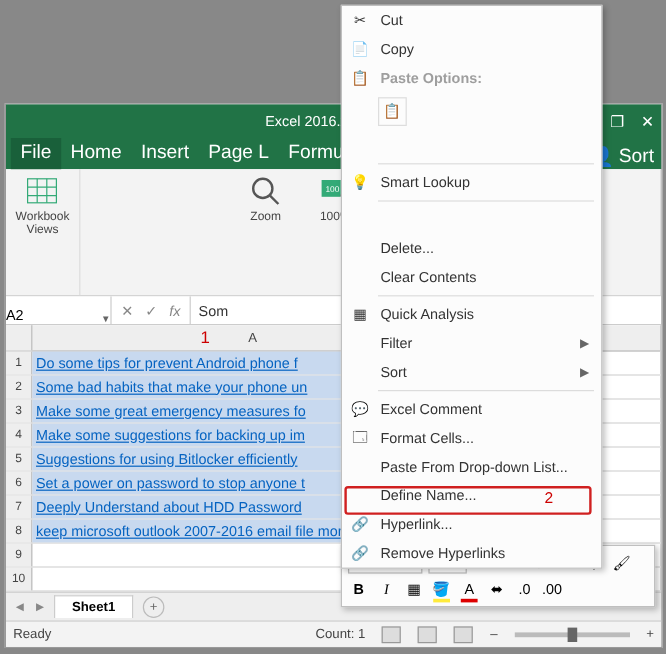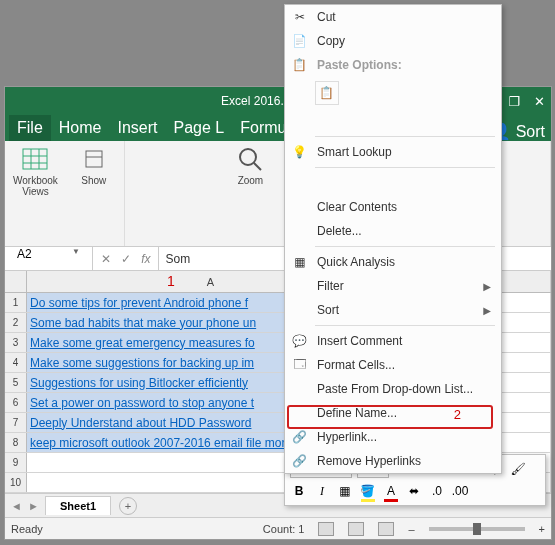--- a/index.html
+++ b/index.html
@@ -19,21 +19,21 @@
 
   .ribbon-body { height: 106px; background: #f3f3f3; border-bottom: 1px solid #ccc; display: flex; }
   .rib-group { border-right: 1px solid #ddd; padding: 4px 8px 2px 8px; display: flex; flex-direction: column; align-items: center; justify-content: space-between; font-size: 10px; color: #444; }
   .rib-big { display: flex; gap: 14px; }
   .rib-btn { display: flex; flex-direction: column; align-items: center; gap: 2px; font-size: 10px; color: #444; cursor: pointer; min-width: 44px; }
   .rib-icon { width: 28px; height: 28px; display: flex; align-items: center; justify-content: center; }
   .rib-label { text-align: center; line-height: 1.1; }
   .group-label { font-size: 10px; color: #666; text-align: center; padding-top: 2px; }
 
   .namebox-row { height: 24px; background: #fff; border-bottom: 1px solid #ccc; display: flex; align-items: stretch; font-size: 12px; }
-  .namebox { width: 88px; border-right: 1px solid #ccc; display: flex; align-items: flex-start; padding: 0 12px; }
+  .namebox { width: 88px; border-right: 1px solid #ccc; display: flex; align-items: flex-end; padding: 0 0; }
   .fx-btns { display: flex; align-items: center; gap: 10px; padding: 0 8px; color: #888; border-right: 1px solid #ccc; }
   .formula { flex: 1; display: flex; align-items: center; padding: 0 6px; color: #333; overflow: hidden; }
 
   .grid-area { position: relative; background: #fff; }
   .col-headers { display: flex; height: 22px; background: #eee; border-bottom: 1px solid #bbb; font-size: 11px; color: #444; }
   .row-h { width: 22px; border-right: 1px solid #bbb; display: flex; align-items: center; justify-content: center; background: #eee; }
   .col-h { border-right: 1px solid #ccc; display: flex; align-items: center; justify-content: center; cursor: pointer; }
   .col-A { width: 368px; position: relative; }
   .col-B { flex: 1; }
   .callout1 { position: absolute; color: #c00; font-size: 14px; font-weight: 400; left: 140px; top: 2px; }
@@ -118,29 +118,20 @@
                 <rect x="1" y="1" width="24" height="20" fill="none" stroke="#3a7"></rect>
                 <line x1="1" y1="8" x2="25" y2="8" stroke="#3a7"></line>
                 <line x1="1" y1="15" x2="25" y2="15" stroke="#3a7"></line>
                 <line x1="9" y1="1" x2="9" y2="21" stroke="#3a7"></line>
                 <line x1="17" y1="1" x2="17" y2="21" stroke="#3a7"></line>
               </svg>
           </div>
           <div class="rib-label" style="white-space:pre-line">Workbook
 Views</div>
         </div>
-        <div class="rib-btn">
-          <div class="rib-icon">
-            <svg width="22" height="22">
-                <rect x="3" y="3" width="16" height="16" fill="none" stroke="#666"></rect>
-                <line x1="3" y1="9" x2="19" y2="9" stroke="#666"></line>
-              </svg>
-          </div>
-          <div class="rib-label">Show</div>
-        </div>
       </div>
       <div class="group-label">&nbsp;</div>
     </div>
     <div class="rib-group" style="flex:1">
       <div class="rib-big">
         <div class="rib-btn">
           <div class="rib-icon">
             <svg width="26" height="26">
                 <circle cx="11" cy="11" r="8" fill="none" stroke="#555" stroke-width="2"></circle>
                 <line x1="17" y1="17" x2="24" y2="24" stroke="#555" stroke-width="2"></line>
@@ -304,45 +295,45 @@
   <div class="cm-item">
     <span class="cm-icon">💡</span>
     <span class="cm-label"><span>Smart Lookup</span></span>
   </div>
   <div class="cm-sep"></div>
   <div class="cm-item">
     <span class="cm-icon"></span>
   </div>
   <div class="cm-item">
     <span class="cm-icon"></span>
+      <span class="cm-label"><span>Delete...</span></span>
+  </div>
+  <div class="cm-item">
+    <span class="cm-icon"></span>
       <span class="cm-label"><span>Clear Contents</span></span>
-  </div>
-  <div class="cm-item">
-    <span class="cm-icon"></span>
-      <span class="cm-label"><span>Delete...</span></span>
   </div>
   <div class="cm-sep"></div>
   <div class="cm-item">
     <span class="cm-icon">▦</span>
     <span class="cm-label"><span>Quick Analysis</span></span>
   </div>
   <div class="cm-item">
     <span class="cm-icon"></span>
       <span class="cm-label"><span>Filter</span></span>
       <span class="cm-arrow">▶</span>
   </div>
   <div class="cm-item">
     <span class="cm-icon"></span>
       <span class="cm-label"><span>Sort</span></span>
       <span class="cm-arrow">▶</span>
   </div>
   <div class="cm-sep"></div>
   <div class="cm-item">
     <span class="cm-icon">💬</span>
-    <span class="cm-label"><span>Insert Comment</span></span>
+    <span class="cm-label"><span>Excel Comment</span></span>
   </div>
   <div class="cm-item">
     <span class="cm-icon">🗔</span>
     <span class="cm-label"><span>Format Cells...</span></span>
   </div>
   <div class="cm-item">
     <span class="cm-icon"></span>
       <span class="cm-label"><span>Paste From Drop-down List...</span></span>
   </div>
   <div class="cm-item">

